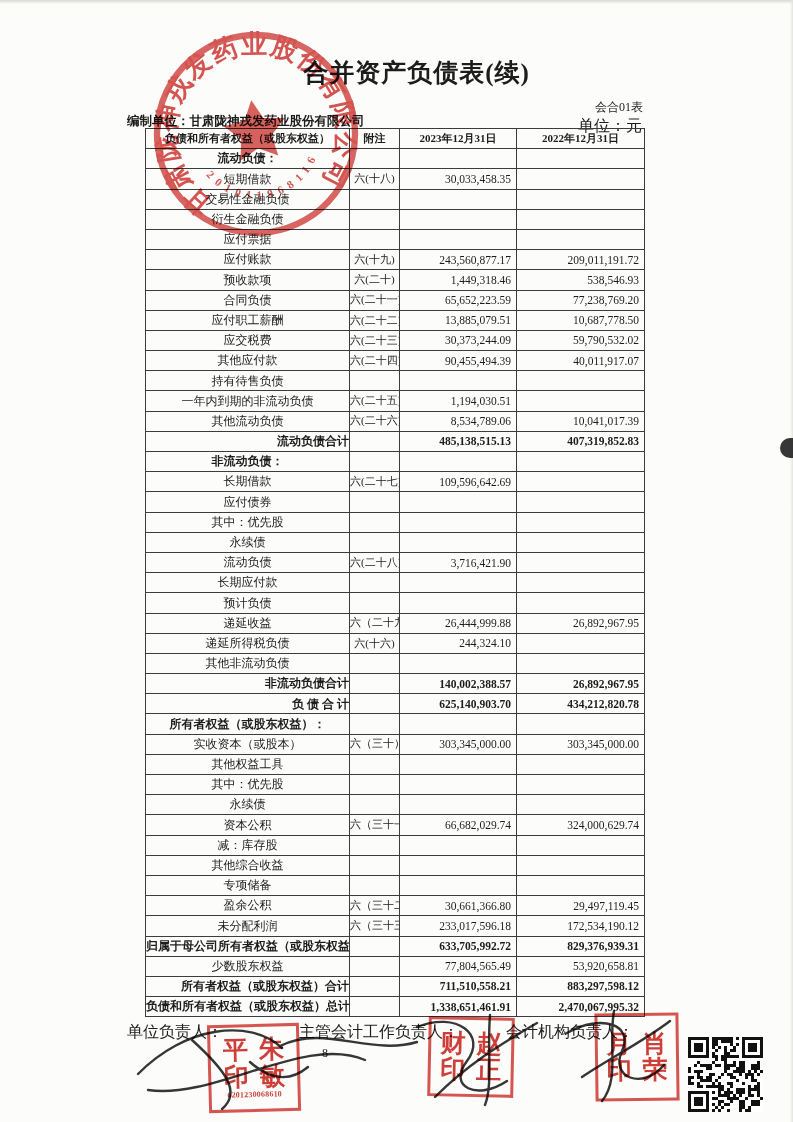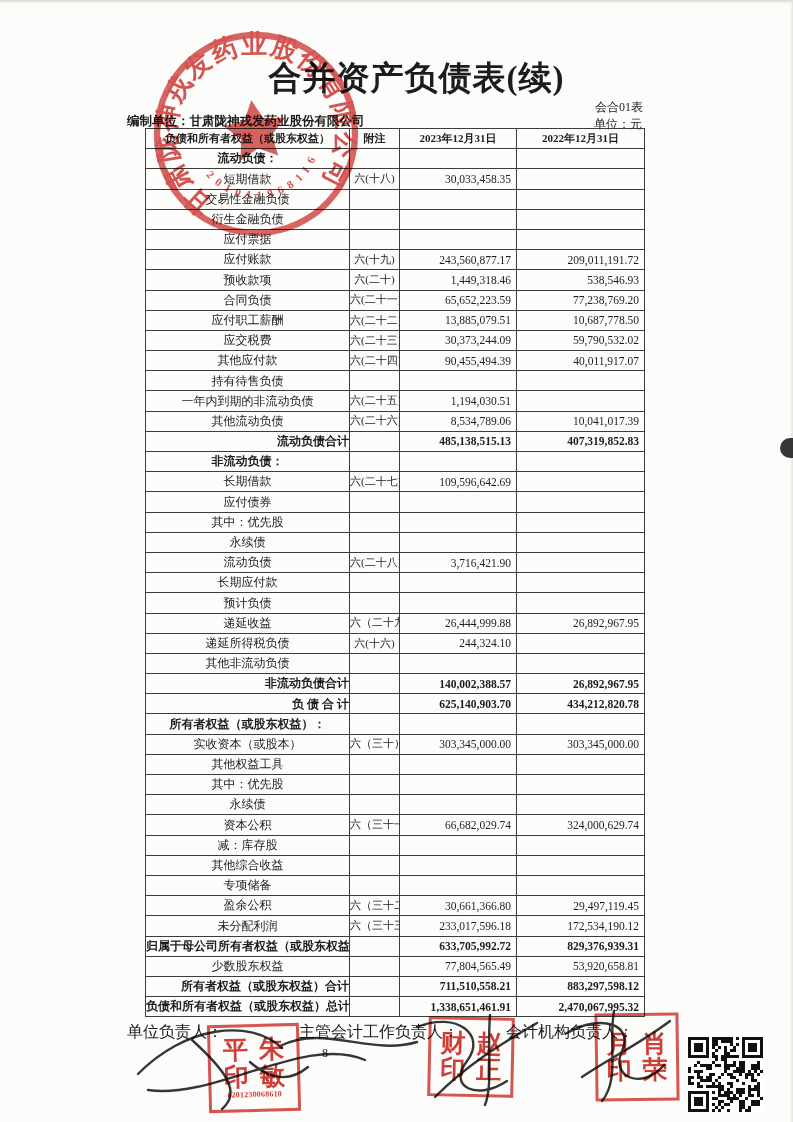--- a/index.html
+++ b/index.html
@@ -7,23 +7,23 @@
     width:793px;height:1122px;position:relative;overflow:hidden;
     background:#fcfcfa;color:#1c1c1c;
     font-family:"Liberation Serif","DejaVu Serif",serif;
   }
   .page-edge-top{position:absolute;left:0;top:0;width:100%;height:4px;
     background:linear-gradient(#d8d8d4,rgba(255,255,255,0));}
   .page-edge-right{position:absolute;right:0;top:0;width:3px;height:100%;
     background:linear-gradient(to left,#e3e3df,rgba(255,255,255,0));}
 
   .title{position:absolute;top:56px;left:0;right:0;text-align:center;
-    font-size:33px;font-weight:bold;letter-spacing:1px;margin-left:40px;}
+    font-size:25px;font-weight:bold;letter-spacing:1px;margin-left:40px;}
   .form-code{position:absolute;top:99px;right:150px;font-size:12px;}
-  .unit-label{position:absolute;top:116px;right:151px;font-size:12px;}
+  .unit-label{position:absolute;top:116px;right:151px;font-size:16px;}
   .prepared{position:absolute;top:113px;left:127px;font-size:12.5px;font-weight:bold;}
 
   table.bs{position:absolute;left:145px;top:128px;width:499px;
     border-collapse:collapse;table-layout:fixed;}
   .bs th,.bs td{border:1px solid #3c3c3c;padding:0;height:19.2px;
     line-height:1.05;overflow:hidden;white-space:nowrap;}
   .bs th{font-size:11px;font-weight:bold;text-align:center;}
   .c-label{font-size:12px;text-align:center;}
   .c-note{font-size:11px;text-align:center;}
   .c-num{font-size:11.5px;text-align:right;padding-right:5px !important;}

